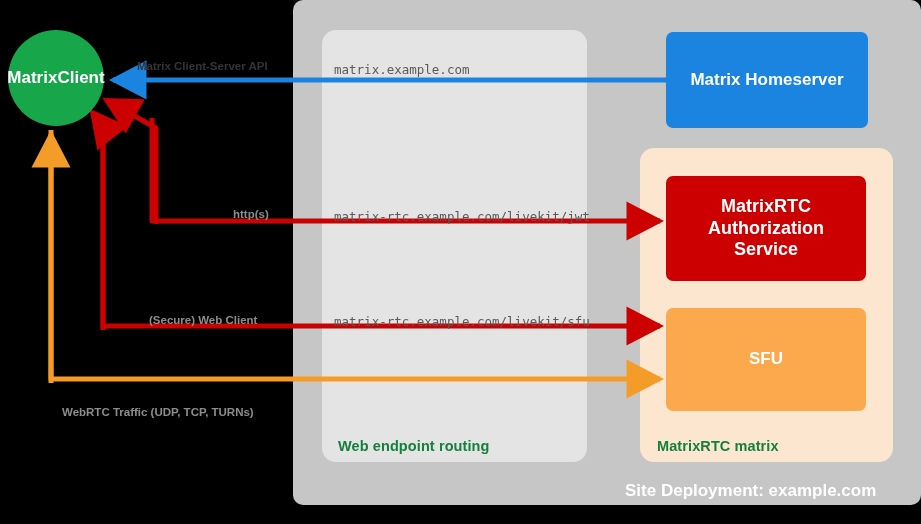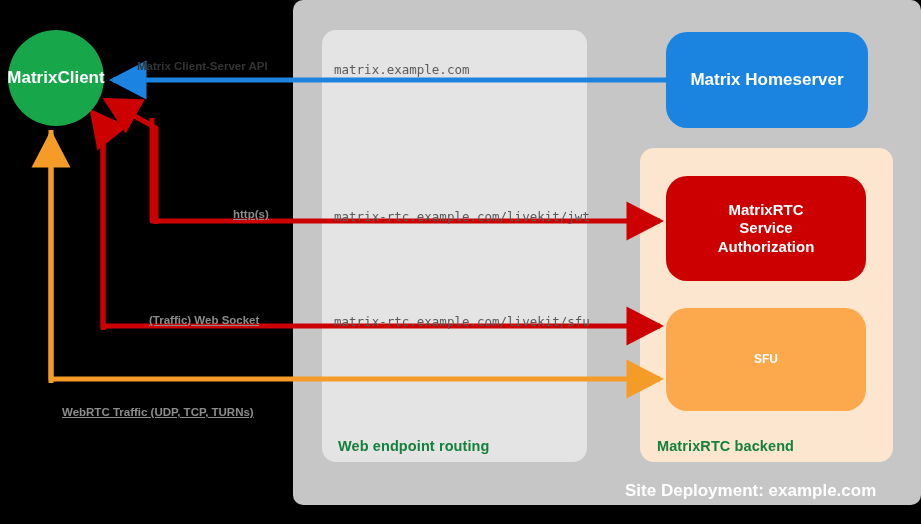--- a/index.html
+++ b/index.html
@@ -70,40 +70,40 @@
   
   .node {
     position: absolute;
     box-sizing: border-box;
     display: flex;
     align-items: center;
     justify-content: center;
     text-align: center;
     color: #ffffff;
     font-weight: bold;
-    border-radius: 21px;
+    border-radius: 7px;
     line-height: 1.22;
   }
   #node-homeserver {
     left: 666px; top: 32px;
     width: 202px; height: 96px;
     background: #1b84e0;
     font-size: 17px;
   }
   #node-authservice {
     left: 666px; top: 176px;
     width: 200px; height: 105px;
     background: #cc0000;
-    font-size: 15px;
+    font-size: 18px;
   }
   #node-sfu {
     left: 666px; top: 308px;
     width: 200px; height: 103px;
     background: #fba94c;
-    font-size: 12px;
+    font-size: 17px;
   }
   .node-line { display: block; }
 
   
   #node-client {
     position: absolute;
     left: 8px; top: 30px;
     width: 96px; height: 96px;
     border-radius: 50%;
     background: #17a64a;
@@ -119,21 +119,21 @@
   }
 
   
   .edge-label {
     position: absolute;
     white-space: nowrap;
     font-size: 11.5px;
     font-weight: bold;
   }
   .edge-label.dark { color: #343434; }
-  .edge-label.grey { color: #8c8c8c; text-decoration: underline; }
+  .edge-label.grey { color: #8c8c8c; }
   .endpoint-label {
     position: absolute;
     white-space: nowrap;
     font-family: "DejaVu Sans Mono", "Liberation Mono", monospace;
     font-size: 12.5px;
     color: #5a5a5a;
   }
   #lbl-csapi   { left: 137px; top: 60px; }
   #lbl-https   { left: 233px; top: 208px; }
   #lbl-ws      { left: 149px; top: 314px; }
@@ -189,35 +189,35 @@
     <span class="node-line">Client</span>
   </div>
 
   <div class="node" id="node-homeserver">
     <span>Matrix Homeserver</span>
   </div>
 
   <div class="node" id="node-authservice">
     <div>
       <span class="node-line">MatrixRTC</span>
+      <span class="node-line">Authorization</span>
       <span class="node-line">Service</span>
-      <span class="node-line">Authorization</span>
     </div>
   </div>
 
   <div class="node" id="node-sfu">
     <span>SFU</span>
   </div>
 
   <div class="edge-label dark" id="lbl-csapi">Matrix Client-Server API</div>
   <div class="edge-label grey" id="lbl-https">http(s)</div>
-  <div class="edge-label grey" id="lbl-ws">(Traffic) Web Socket</div>
+  <div class="edge-label grey" id="lbl-ws">(Secure) Web Client</div>
   <div class="edge-label grey" id="lbl-webrtc">WebRTC Traffic (UDP, TCP, TURNs)</div>
 
   <div class="endpoint-label" id="ep-matrix">matrix.example.com</div>
   <div class="endpoint-label" id="ep-jwt">matrix-rtc.example.com/livekit/jwt</div>
   <div class="endpoint-label" id="ep-sfu">matrix-rtc.example.com/livekit/sfu</div>
 
   <div class="panel-label" id="routing-label">Web endpoint routing</div>
-  <div class="panel-label" id="backend-label">MatrixRTC backend</div>
+  <div class="panel-label" id="backend-label">MatrixRTC matrix</div>
   <div id="site-label">Site Deployment: example.com</div>
 
 </div>
 
 </body></html>

